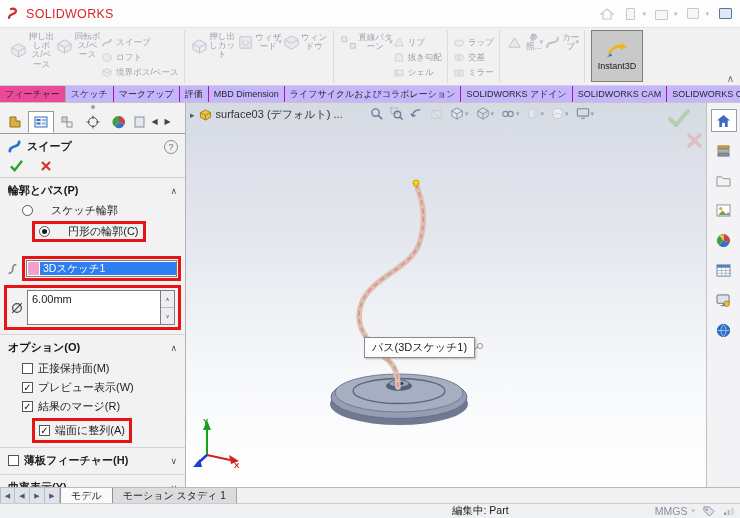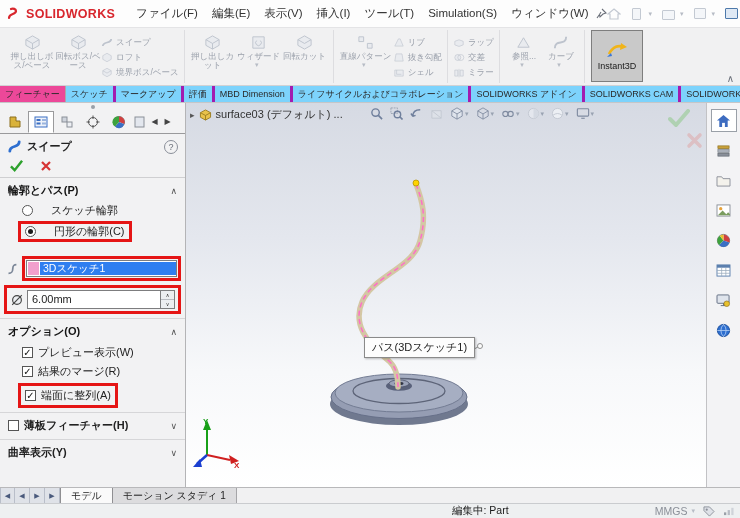--- a/index.html
+++ b/index.html
@@ -3,49 +3,49 @@
 <meta charset="utf-8">
 <style>
   *{box-sizing:border-box;margin:0;padding:0}
   html,body{width:740px;height:518px;overflow:hidden}
   body{font-family:"Liberation Sans",sans-serif;font-size:11px;color:#222;background:#fff;position:relative}
   svg{display:block}
 
   
   #titlebar{position:absolute;top:0;left:0;width:740px;height:28px;background:#fdfdfd;border-bottom:1px solid #e4e4e6;display:flex;align-items:center}
   .logo{display:flex;align-items:center;gap:3px;margin:0 14px 0 7px}
-  .logo-text{color:#d8262d;font-weight:bold;font-size:12.5px;letter-spacing:.3px}
+  .logo-text{color:#d8262d;font-weight:normal;font-size:12.5px;letter-spacing:.3px}
   .menus{display:flex;align-items:center}
   .menu-item{padding:0 7px;font-size:11.5px;color:#333;line-height:27px;white-space:nowrap}
   .tb-right{margin-left:auto;display:flex;align-items:center;gap:9px;margin-right:8px}
   .tb-ico{width:14px;height:13px;display:flex;align-items:center;justify-content:center}
   .ghost{border:1px solid #c3c9d2;background:#f4f6f9;border-radius:1px}
   .pg{width:9px;height:12px}
   .fold{width:13px;height:10px;margin-top:2px}
   .prn{width:13px;height:11px;border:1px solid #4d79ab;background:#dfe9f5;border-radius:1px}
   .mini-caret{font-size:7px;color:#b7bcc5;margin-left:-4px}
   .helpc{width:14px;height:14px;border-radius:50%;border:1px solid #8a8f99;color:#6a6f79;font-size:9px;display:flex;align-items:center;justify-content:center}
 
   
   #ribbon{position:absolute;top:28px;left:0;width:740px;height:58px;background:#f1f1f2;border-bottom:1px solid #d2d2d4;display:flex;align-items:stretch;padding:2px 0 2px 4px}
   .rgroup{display:flex;align-items:flex-start;padding:2px 5px;border-right:1px solid #dddde0}
-  .bigbtn{width:46px;display:flex;flex-direction:column;align-items:center;text-align:center;color:#9aa0ab;font-size:8.5px;line-height:1.08}
+  .bigbtn{width:46px;display:flex;flex-direction:row;align-items:center;text-align:center;color:#9aa0ab;font-size:8.5px;line-height:1.08}
   .bigbtn .bico{margin:2px 0 1px}
   .stack{display:flex;flex-direction:column;gap:2px;margin-top:4px;color:#9aa0ab;font-size:8.5px}
   .srow{display:flex;align-items:center;gap:3px;height:13px;white-space:nowrap}
   .cube{width:19px;height:17px}
   .cube .cf{fill:#e9ebef;stroke:#bdc3cd}
   .cube .cl{fill:none;stroke:#bdc3cd}
   .cube.s{width:12px;height:11px}
   .instant{width:52px;height:52px;margin-left:6px;background:#c9c9c9;border:1px solid #7e7e7e;display:flex;flex-direction:column;align-items:center;justify-content:center;gap:3px;font-size:9px;color:#1a1a1a}
   .ribbon-collapse{position:absolute;right:6px;bottom:1px;color:#6a6f79;font-size:10px}
 
   
   #tabrow{position:absolute;top:86px;left:0;width:740px;height:17px;background:#d6d6d8;display:flex;white-space:nowrap;overflow:hidden;border-bottom:1px solid #c6c6c8}
-  .ctab{padding:0 5px;font-size:9px;line-height:16px;color:#2a2a2a;border-right:3px solid #a21caf;background:#7dd3fc}
+  .ctab{padding:0 5px;font-size:9px;line-height:16px;color:#2a2a2a;border-right:1px solid #a21caf;background:#c4b5fd}
   .ctab.active{background:#ec4899;border-right:1px solid #a8a8aa}
 
   
   #main{position:absolute;top:103px;left:0;width:740px;height:384px;display:flex}
 
   
   #panel{width:186px;height:100%;background:#f2f2f3;border-right:1px solid #b4b4b6;position:relative;font-size:11px}
   .grip{height:7px;display:flex;align-items:center;justify-content:center}
   .grip i{width:4px;height:4px;border-radius:50%;background:#9aa0a8}
   .ptabs{height:24px;display:flex;align-items:flex-end;border-bottom:1px solid #9a9a9c;padding-left:2px}
@@ -55,26 +55,26 @@
   .phead{display:flex;align-items:center;gap:5px;padding:5px 7px 2px}
   .phead b{font-size:11px}
   .confirm{display:flex;align-items:center;gap:16px;padding:3px 9px 5px;border-bottom:1px solid #cfcfd1}
   .sec-h{display:flex;align-items:center;padding:5px 8px 2px;font-weight:bold;color:#141414}
   .sec-h .chev{margin-left:auto;color:#555;font-size:9px;font-weight:normal}
   .sec-div{border-top:1px solid #d6d6d8;margin-top:4px}
   .prow{display:flex;align-items:center;gap:18px;margin:3px 0 3px 22px}
   .radio{width:11px;height:11px;border-radius:50%;border:1px solid #555;background:#fff;position:relative;flex:none}
   .radio.sel::after{content:"";position:absolute;left:2px;top:2px;width:5px;height:5px;border-radius:50%;background:#1a1a1a}
   .ann{border:3px solid #e51515}
-  .ann.inline{width:fit-content;padding:0 4px;margin-left:18px}
+  .ann.inline{width:fit-content;padding:0 4px;margin-left:32px}
   .selrow{display:flex;align-items:center;gap:3px;margin:14px 4px 2px 5px}
   .selfield{flex:1;display:flex;align-items:center;background:#fff;border:1px solid #7d7d7f;height:17px}
   .swatch{width:11px;height:13px;background:#f2a0cd;margin:0 1px;flex:none}
   .selval{flex:1;height:13px;line-height:13px;background:#2f7ef0;color:#fff;font-size:10.5px;padding:0 3px;white-space:nowrap;overflow:hidden}
-  .numfield{flex:1;display:flex;align-items:stretch;background:#fff;border:1px solid #7d7d7f;height:19px}
+  .numfield{flex:1;display:flex;align-items:stretch;background:#fff;border:1px solid #7d7d7f;height:35px}
   .numval{flex:1;line-height:17px;padding-left:4px;font-size:11px}
   .spin{width:14px;border-left:1px solid #7d7d7f;display:flex;flex-direction:column}
   .spin span{flex:1;display:flex;align-items:center;justify-content:center;font-size:5px;color:#333;background:#eceef1}
   .spin span:first-child{border-bottom:1px solid #b9bcc2}
   .cbrow{display:flex;align-items:center;gap:5px;margin:4px 0 4px 22px}
   .cb{width:11px;height:11px;border:1px solid #555;background:#fff;position:relative;flex:none;font-size:10px;line-height:9px;text-align:center;color:#111}
   .hdrrow{display:flex;align-items:center;gap:5px;padding:5px 8px 2px;font-weight:bold}
   .hdrrow .chev{margin-left:auto;color:#555;font-size:9px;font-weight:normal}
 
   
@@ -110,32 +110,20 @@
 </head>
 <body>
 
 <div id="titlebar">
   <div class="logo">
     <svg width="16" height="14" viewBox="0 0 16 14">
         <path d="M2 11 C2 6 9 8 9 4 C9 2 6 1 4 2" fill="none" stroke="#d8262d" stroke-width="2.2" stroke-linecap="round"></path>
       </svg>
     <span class="logo-text">SOLIDWORKS</span>
   </div>
-  <div class="menus">
-    <span class="menu-item">ファイル(F)</span>
-    <span class="menu-item">編集(E)</span>
-    <span class="menu-item">表示(V)</span>
-    <span class="menu-item">挿入(I)</span>
-    <span class="menu-item">ツール(T)</span>
-    <span class="menu-item">Simulation(S)</span>
-    <span class="menu-item">ウィンドウ(W)</span>
-    <svg width="11" height="11" viewBox="0 0 11 11">
-        <path d="M6 1 L10 5 L7 6 L4 9 L3.5 6.5 L1 10 M3.5 6.5 L5 4Z" fill="none" stroke="#6a6f79" stroke-width="1.1"></path>
-      </svg>
-  </div>
   <div class="tb-right">
     <svg width="14" height="12" viewBox="0 0 14 12">
         <path d="M7 1 L13 6 L11 6 L11 11 L3 11 L3 6 L1 6 Z" fill="none" stroke="#c3c9d2" stroke-width="1.2"></path>
       </svg>
     <span class="tb-ico">
         <i class="ghost pg"></i>
       </span>
       <span class="mini-caret">▾</span>
     <span class="tb-ico">
         <i class="ghost fold"></i>
@@ -215,21 +203,21 @@
       <span>ウィザード</span>
       <span class="mini-caret">▾</span>
     </div>
     <div class="bigbtn">
       <span class="bico">
           <svg class="cube" viewBox="0 0 20 18">
             <path class="cf" d="M10 2 17 6 17 12 10 16 3 12 3 6Z"></path>
             <path class="cl" d="M3 6 10 10 17 6"></path>
           </svg>
         </span>
-      <span>回転カット</span>
+      <span>ウィンドウ</span>
     </div>
   </div>
 
   <div class="rgroup">
     <div class="bigbtn" style="width:54px">
       <span class="bico">
           <svg class="cube" viewBox="0 0 20 18">
             <path class="cf" d="M3 3 8 3 8 8 3 8Z M12 10 17 10 17 15 12 15Z"></path>
           </svg>
         </span>
@@ -437,20 +425,24 @@
           </span>
       </div>
     </div>
 
     <div class="sec-div"></div>
     <div class="sec-h">
       <span>オプション(O)</span>
       <span class="chev">∧</span>
     </div>
 
+    <div class="cbrow">
+      <span class="cb"></span>
+      <span>正接保持面(M)</span>
+    </div>
     <div class="cbrow">
       <span class="cb">✓</span>
       <span>プレビュー表示(W)</span>
     </div>
     <div class="cbrow">
       <span class="cb">✓</span>
       <span>結果のマージ(R)</span>
     </div>
     <div class="cbrow ann inline" style="margin-top:2px;padding:2px 4px">
       <span class="cb">✓</span>

